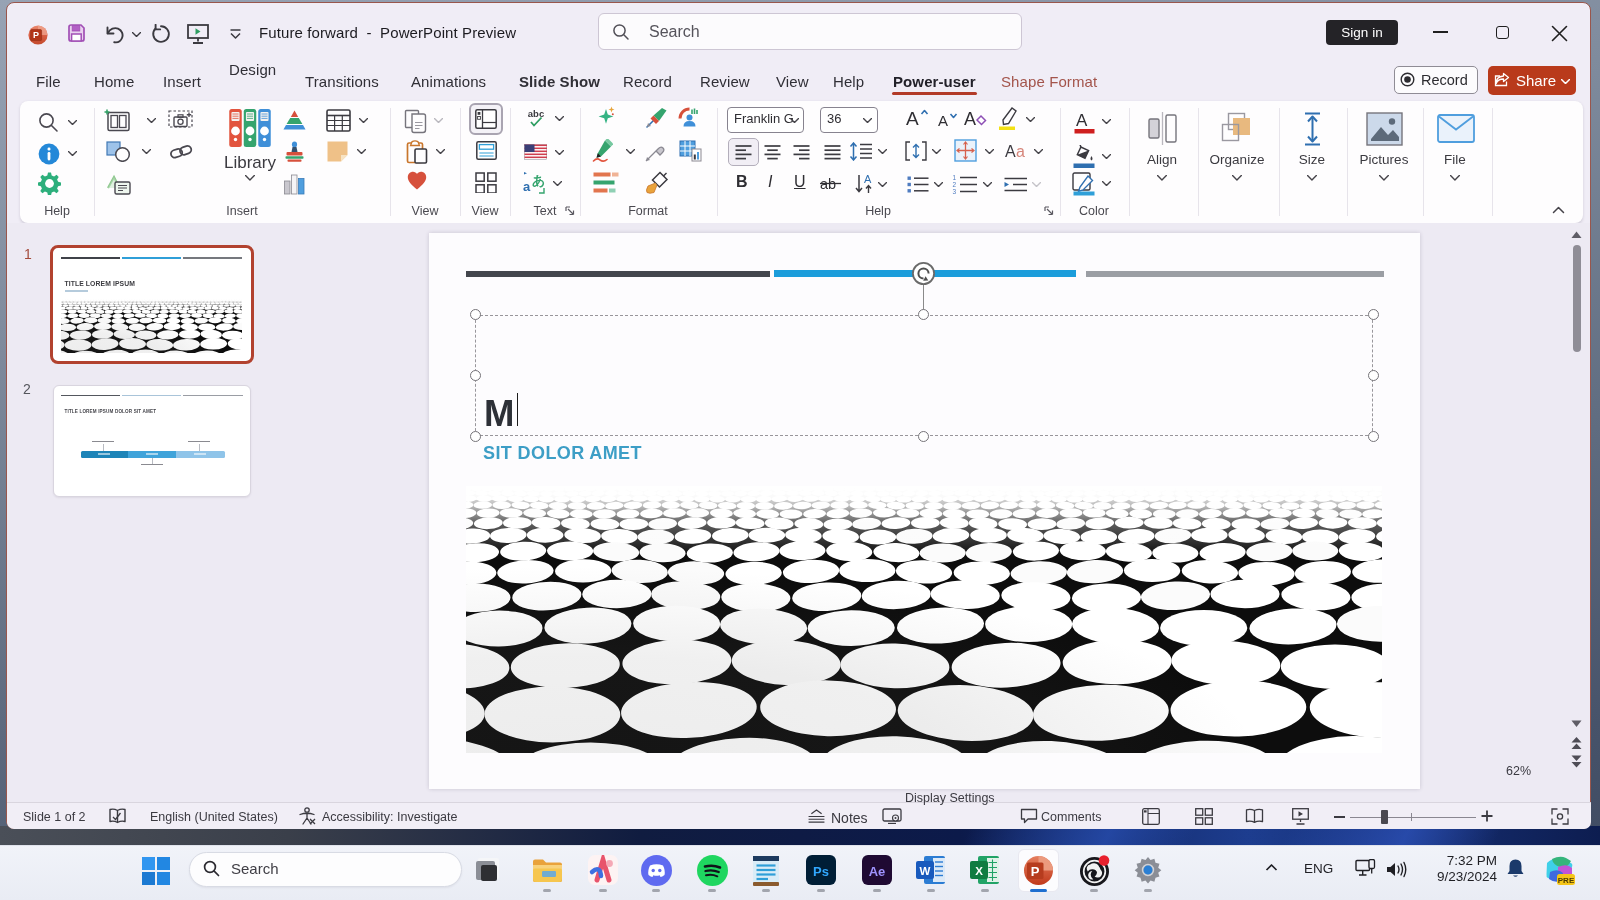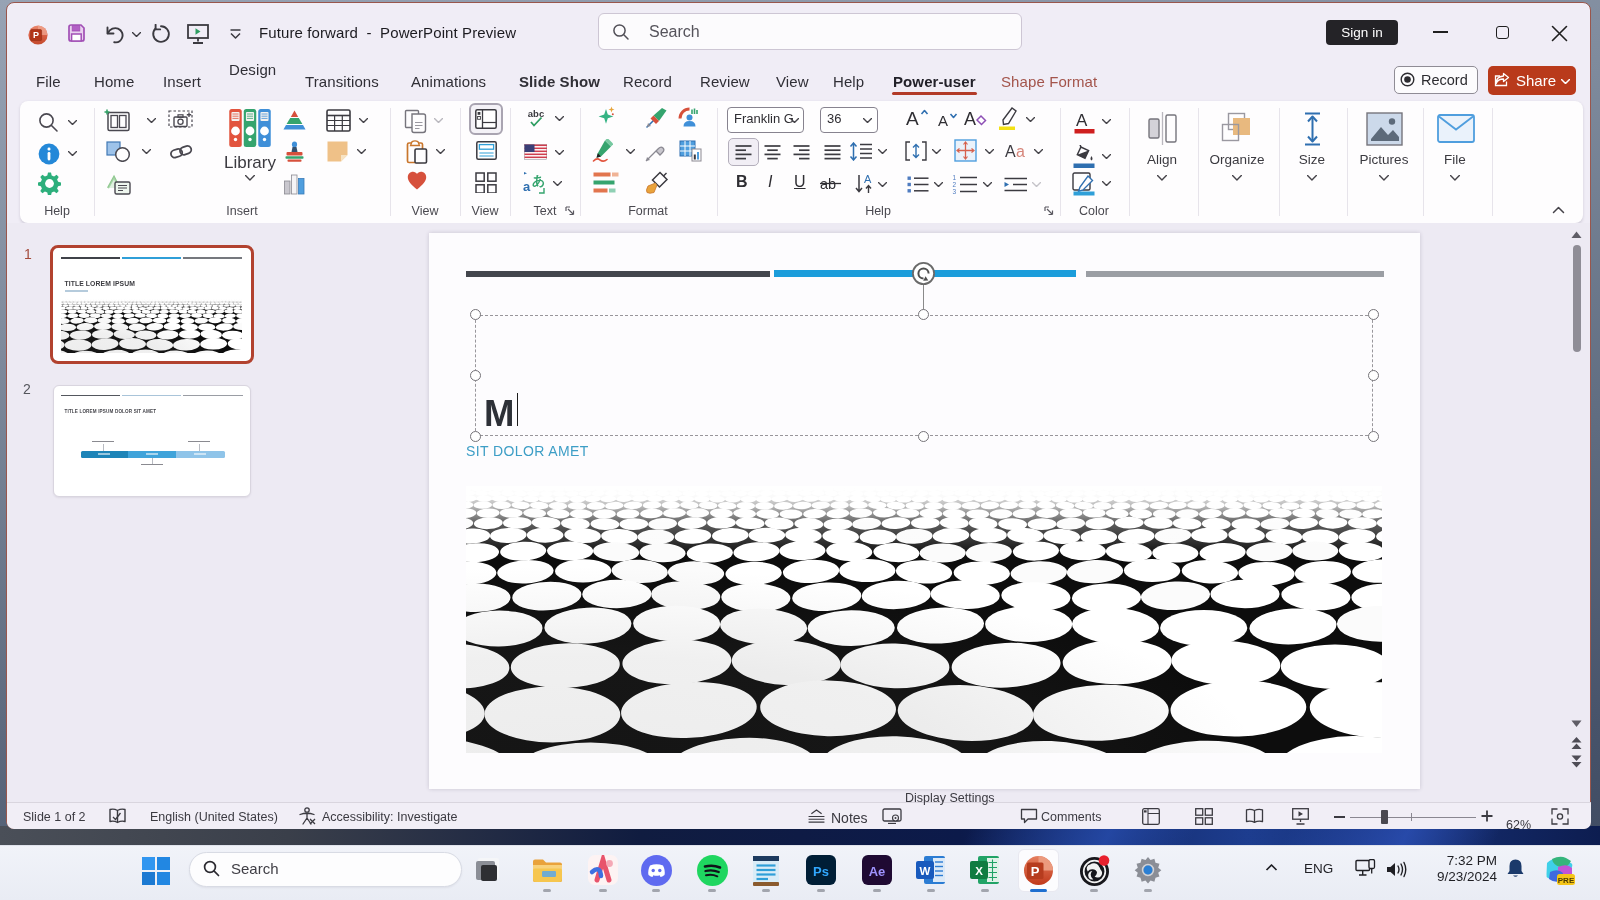--- a/index.html
+++ b/index.html
@@ -1192,21 +1192,21 @@
     <div class="a" style="left:469.5px;top:309.0px;width:11.0px;height:11.0px;border-radius:50%;background:#fff;border:1.6px solid #757378;box-sizing:border-box;"></div>
     <div class="a" style="left:918.2px;top:309.0px;width:11.0px;height:11.0px;border-radius:50%;background:#fff;border:1.6px solid #757378;box-sizing:border-box;"></div>
     <div class="a" style="left:1367.5px;top:309.0px;width:11.0px;height:11.0px;border-radius:50%;background:#fff;border:1.6px solid #757378;box-sizing:border-box;"></div>
     <div class="a" style="left:469.5px;top:370.0px;width:11.0px;height:11.0px;border-radius:50%;background:#fff;border:1.6px solid #757378;box-sizing:border-box;"></div>
     <div class="a" style="left:1367.5px;top:370.0px;width:11.0px;height:11.0px;border-radius:50%;background:#fff;border:1.6px solid #757378;box-sizing:border-box;"></div>
     <div class="a" style="left:469.5px;top:430.5px;width:11.0px;height:11.0px;border-radius:50%;background:#fff;border:1.6px solid #757378;box-sizing:border-box;"></div>
     <div class="a" style="left:918.2px;top:430.5px;width:11.0px;height:11.0px;border-radius:50%;background:#fff;border:1.6px solid #757378;box-sizing:border-box;"></div>
     <div class="a" style="left:1367.5px;top:430.5px;width:11.0px;height:11.0px;border-radius:50%;background:#fff;border:1.6px solid #757378;box-sizing:border-box;"></div>
     <div class="a t" style="left:484px;top:391.5px;font-size:36.5px;color:#2d3037;font-weight:700;letter-spacing:0px;">M</div>
     <div class="a" style="left:516.5px;top:392.5px;width:1.8px;height:33px;background:#1c1c1c;"></div>
-    <div class="a t" style="left:466px;top:443px;font-size:14px;color:#3d9ec6;font-weight:400;letter-spacing:0.4px;">SIT DOLOR AMET</div>
+    <div class="a t" style="left:483px;top:443px;font-size:18px;color:#3d9ec6;font-weight:700;letter-spacing:0.4px;">SIT DOLOR AMET</div>
     <svg class="a" style="left:466px;top:486px" width="916" height="267" viewBox="0 0 916 267">
       <use href="#circpat"></use>
     </svg>
     <svg class="a" style="left:1571px;top:231px;" width="11" height="8" viewBox="0 0 11 8">
       <path d="M5.5 0.5 L10.5 7 L0.5 7 Z" fill="#5f5d66"></path>
     </svg>
     <div class="a" style="left:1572.5px;top:245px;width:8px;height:107px;background:#8f8d96;border-radius:4px;"></div>
     <svg class="a" style="left:1571px;top:720px;" width="11" height="8" viewBox="0 0 11 8">
       <path d="M0.5 0.5 L10.5 0.5 L5.5 7 Z" fill="#5f5d66"></path>
     </svg>
@@ -1266,21 +1266,21 @@
 <path d="M8.5 11.2 L8.5 14 M4.5 16 L12.5 16" stroke="#3b3a41" stroke-width="1.3"></path>
 <path d="M6.5 3.2 L11 5.9 L6.5 8.6 Z" fill="#3b3a41"></path>
     </svg>
     <div class="a" style="left:1334px;top:816px;width:11px;height:1.8px;background:#3b3a41;"></div>
     <div class="a" style="left:1350px;top:816.5px;width:126px;height:1.2px;background:#8a8791;"></div>
     <div class="a" style="left:1411px;top:813px;width:1.2px;height:8px;background:#8a8791;"></div>
     <div class="a" style="left:1381px;top:810px;width:7px;height:14px;background:#4a4850;border-radius:1px;"></div>
     <svg class="a" style="left:1481px;top:810px;" width="12" height="12" viewBox="0 0 12 12">
       <path d="M6 0.5 L6 11.5 M0.5 6 L11.5 6" stroke="#3b3a41" stroke-width="1.8"></path>
     </svg>
-    <div class="a t" style="left:1506px;top:818px;font-size:12.5px;color:#3b3a41;font-weight:400;letter-spacing:0px;">62%</div>
+    <div class="a t" style="left:1506px;top:764px;font-size:12.5px;color:#3b3a41;font-weight:400;letter-spacing:0px;">62%</div>
     <svg class="a" style="left:1551px;top:808px;" width="18" height="17" viewBox="0 0 18 17">
 <g fill="none" stroke="#3b3a41" stroke-width="1.3">
 <path d="M6.5 1 L1 1 L1 6.5 M11.5 1 L17 1 L17 6.5 M6.5 16 L1 16 L1 10.5 M11.5 16 L17 16 L17 10.5"></path>
 <circle cx="9" cy="8.5" r="2.6"></circle>
       </g>
     </svg>
 <div class="a" style="left:0px;top:845px;width:1600px;height:55px;background:linear-gradient(180deg,#f1f3f9 0%,#e9ecf4 100%);border-top:1px solid #e0e3ec;box-sizing:border-box;"></div>
     <svg class="a" style="left:142px;top:857px;" width="28" height="28" viewBox="0 0 28 28">
 <rect x="0" y="0" width="13" height="13" fill="#3196f0"></rect>
 <rect x="15" y="0" width="13" height="13" fill="#2287e2"></rect>

